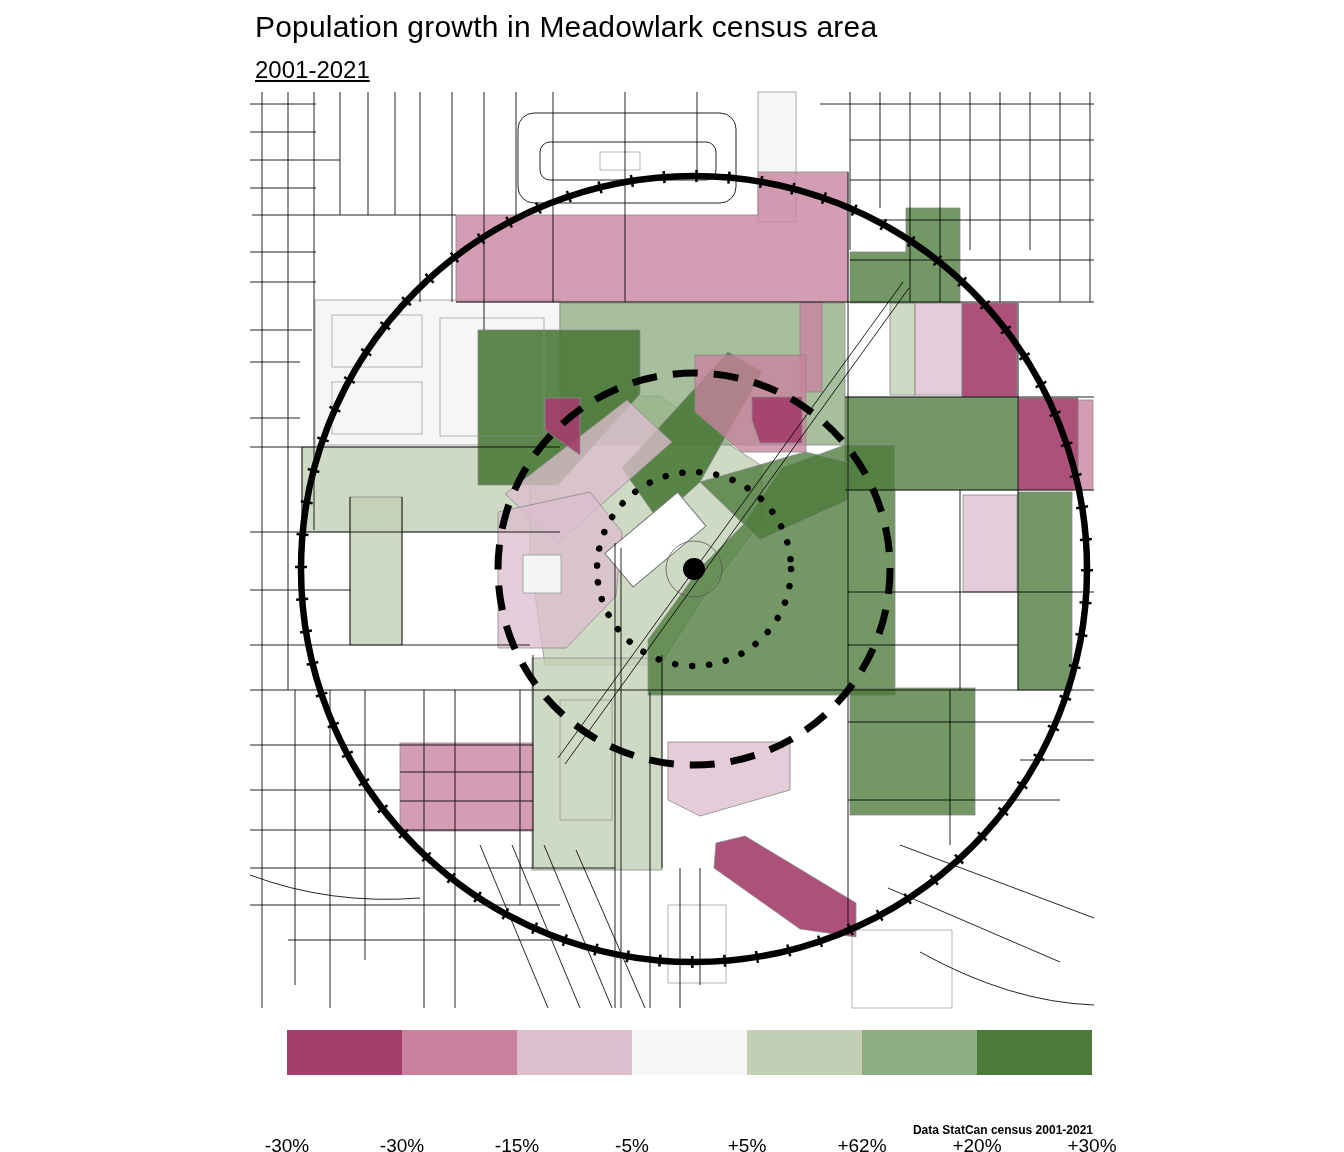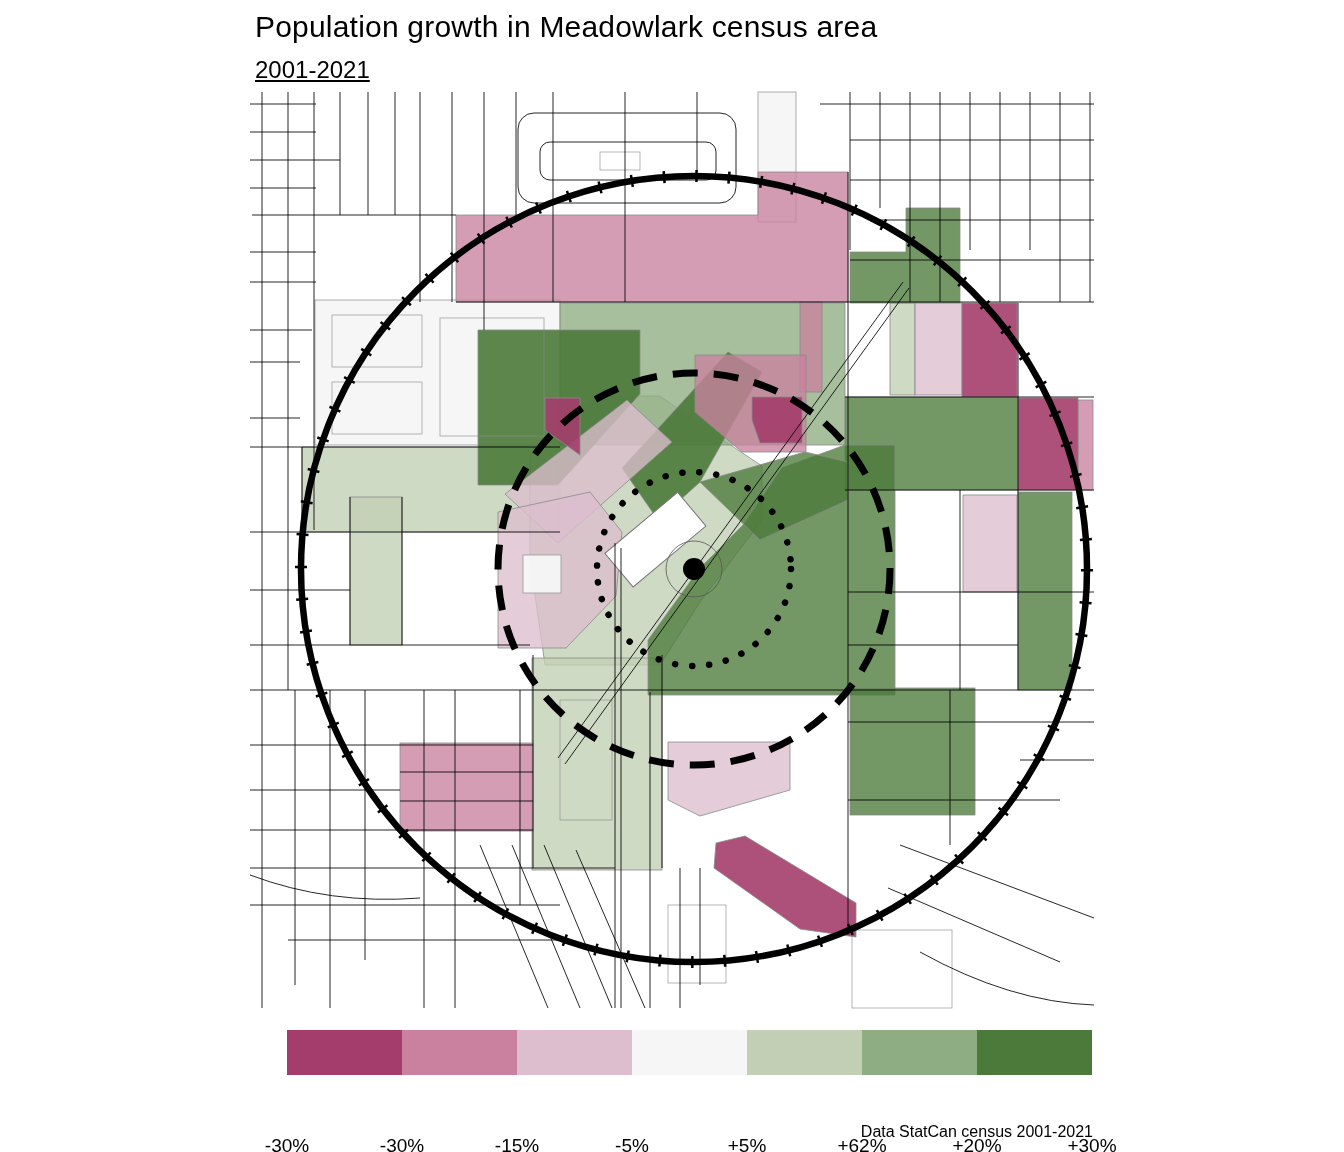--- a/index.html
+++ b/index.html
@@ -12,21 +12,21 @@
   .zone{stroke:#8a8a8a;stroke-width:.8;fill-opacity:.78;}
   .deep{fill-opacity:.9;}
   .whitez{fill-opacity:.97;stroke:#999;stroke-width:.8;}
   .street{stroke:#000;stroke-opacity:.85;stroke-width:1;fill:none;}
   .parcel{stroke:#8a8a8a;stroke-opacity:.9;stroke-width:.7;fill:none;}
   .ring{fill:none;stroke:#000;}
   #legend-bar{left:287px;top:1030px;width:805px;height:45px;display:flex;}
   #legend-bar .swatch{width:115px;height:45px;}
   #legend-labels{left:287px;top:1116px;width:805px;height:24px;margin-top:19px;}
   .lg-label{position:absolute;top:0;transform:translateX(-50%);font-size:19px;white-space:nowrap;}
-  #caption{right:251px;top:1123px;font-size:16px;}
+  #caption{right:251px;top:1123px;font-size:12px;font-weight:bold;}
 </style>
 </head>
 <body>
 
 <div id="title" class="abs">Population growth in Meadowlark census area</div>
 <div id="subtitle" class="abs">2001-2021</div>
 
 <svg id="map" class="abs" width="1344" height="1152" viewBox="0 0 1344 1152">
 
   <g>

